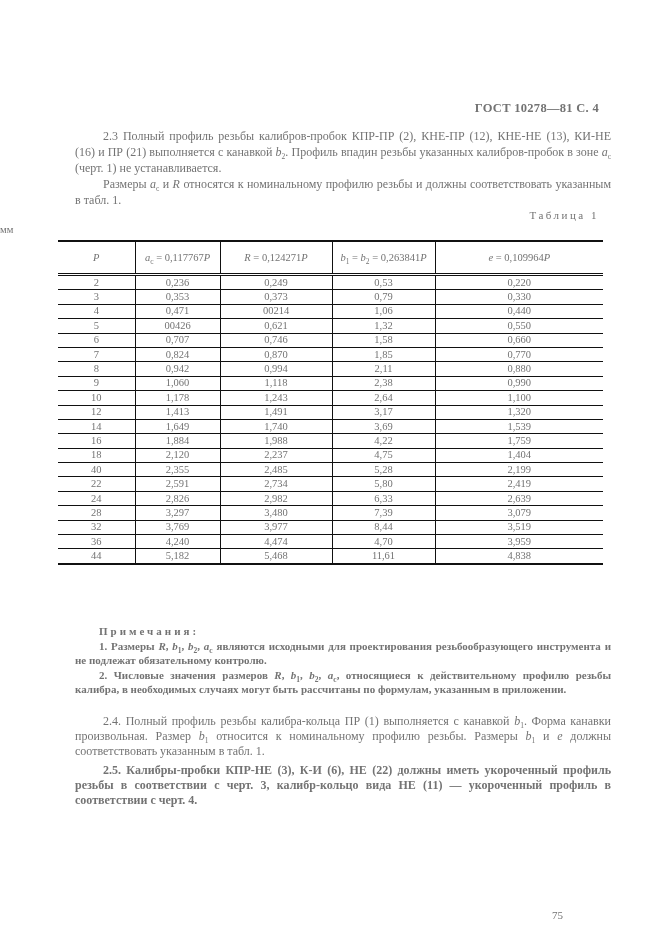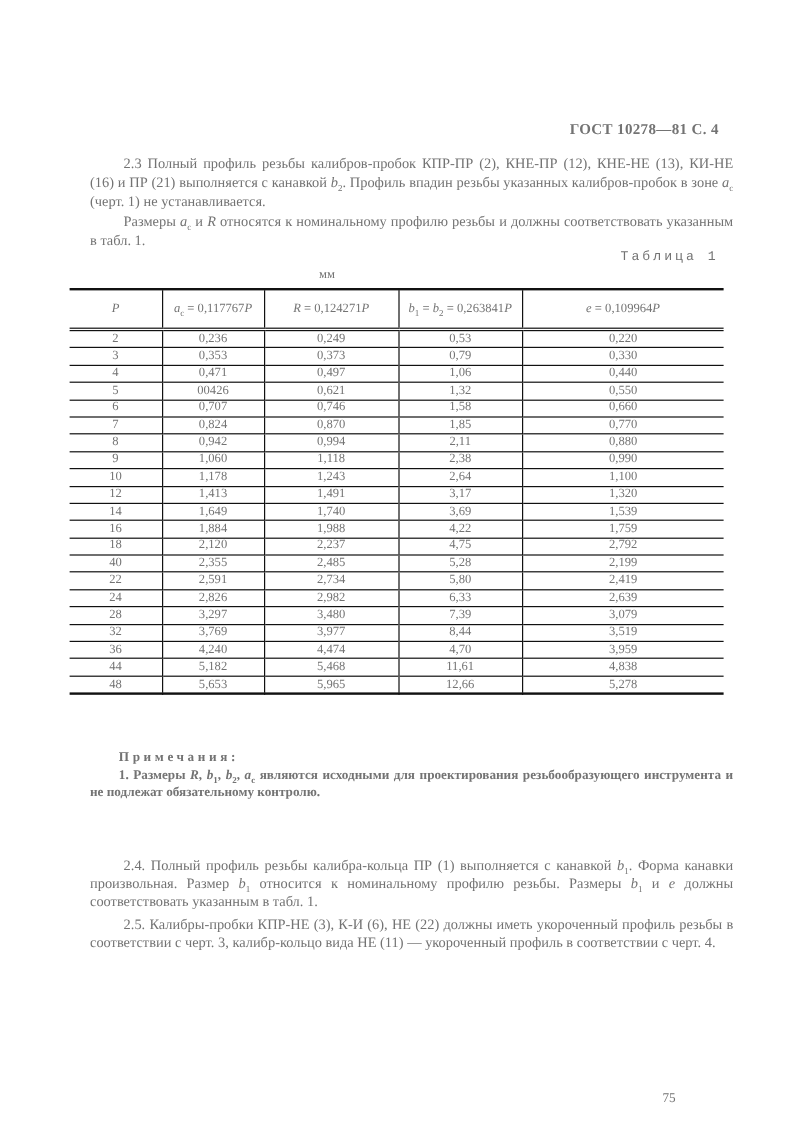--- a/index.html
+++ b/index.html
@@ -32,28 +32,27 @@
     text-align: justify;
   }
   .body-block { top: 90px; font-size: 12px; line-height: 16px; }
   .text-block p { margin: 0; text-indent: 28px; }
   .table-caption {
     position: absolute;
     top: 171px;
     right: 62px;
     font-size: 11px;
     letter-spacing: 2.5px;
-    font-family: Liberation Mono, monospace;
   }
   .unit-label {
     position: absolute;
     top: 186px;
     left: 0;
     width: 545px;
-    text-align: center;
+    text-align: left;
     font-size: 10.5px;
   }
   table.dim-table {
     position: absolute;
     top: 202px;
     left: 58px;
     width: 545px;
     border-collapse: collapse;
     table-layout: fixed;
     border-top: 2px solid #111;
@@ -86,21 +85,21 @@
     font-size: 11px;
     line-height: 14.5px;
   }
   .notes-block p { text-indent: 24px; font-weight: bold; }
   .notes-title { letter-spacing: 3px; }
   .sections-block {
     top: 676px;
     font-size: 12px;
     line-height: 15px;
   }
-  .sections-block p + p { margin-top: 4px; }
+  .sections-block p + p { margin-top: 4px; font-weight: bold; }
   .page-number {
     position: absolute;
     top: 871px;
     left: 0;
     width: 563px;
     text-align: right;
     font-size: 11px;
   }
 </style>
 </head>
@@ -147,21 +146,21 @@
         <tr>
           <td>3</td>
           <td>0,353</td>
           <td>0,373</td>
           <td>0,79</td>
           <td>0,330</td>
         </tr>
         <tr>
           <td>4</td>
           <td>0,471</td>
-          <td>0,497</td>
+          <td>00214</td>
           <td>1,06</td>
           <td>0,440</td>
         </tr>
         <tr>
           <td>5</td>
           <td>00426</td>
           <td>0,621</td>
           <td>1,32</td>
           <td>0,550</td>
         </tr>
@@ -219,21 +218,21 @@
           <td>1,884</td>
           <td>1,988</td>
           <td>4,22</td>
           <td>1,759</td>
         </tr>
         <tr>
           <td>18</td>
           <td>2,120</td>
           <td>2,237</td>
           <td>4,75</td>
-          <td>2,792</td>
+          <td>1,404</td>
         </tr>
         <tr>
           <td>40</td>
           <td>2,355</td>
           <td>2,485</td>
           <td>5,28</td>
           <td>2,199</td>
         </tr>
         <tr>
           <td>22</td>
@@ -270,33 +269,27 @@
           <td>4,70</td>
           <td>3,959</td>
         </tr>
         <tr>
           <td>44</td>
           <td>5,182</td>
           <td>5,468</td>
           <td>11,61</td>
           <td>4,838</td>
         </tr>
-        <tr>
-          <td>48</td>
-          <td>5,653</td>
-          <td>5,965</td>
-          <td>12,66</td>
-          <td>5,278</td>
-        </tr>
       </tbody>
   </table>
 
   <div class="text-block notes-block">
     <p class="notes-title">Примечания:</p>
     <p>1. Размеры <i class="var">R</i>, <i class="var">b</i><sub>1</sub>, <i class="var">b</i><sub>2</sub>, <i class="var">a</i><sub>c</sub> являются исходными для проектирования резьбообразующего инструмента и не подлежат обязательному контролю.</p>
+    <p>2. Числовые значения размеров <i class="var">R</i>, <i class="var">b</i><sub>1</sub>, <i class="var">b</i><sub>2</sub>, <i class="var">a</i><sub>c</sub>, относящиеся к действительному профилю резьбы калибра, в необходимых случаях могут быть рассчитаны по формулам, указанным в приложении.</p>
   </div>
 
   <div class="text-block sections-block">
     <p>2.4. Полный профиль резьбы калибра-кольца ПР (1) выполняется с канавкой <i class="var">b</i><sub>1</sub>. Форма канавки произвольная. Размер <i class="var">b</i><sub>1</sub> относится к номинальному профилю резьбы. Размеры <i class="var">b</i><sub>1</sub> и <i class="var">e</i> должны соответствовать указанным в табл. 1.</p>
     <p>2.5. Калибры-пробки КПР-НЕ (3), К-И (6), НЕ (22) должны иметь укороченный профиль резьбы в соответствии с черт. 3, калибр-кольцо вида НЕ (11) — укороченный профиль в соответствии с черт. 4.</p>
   </div>
 
   <div class="page-number">75</div>
 
 </div>

